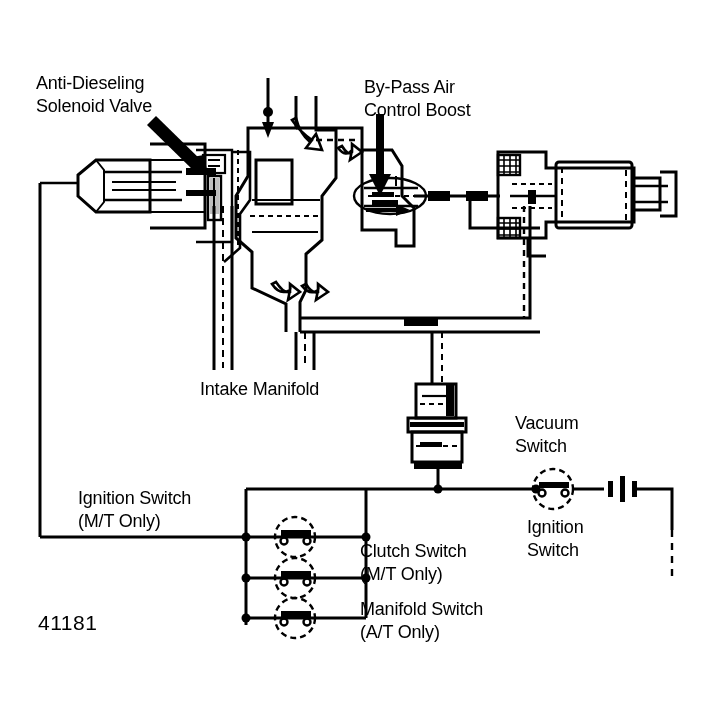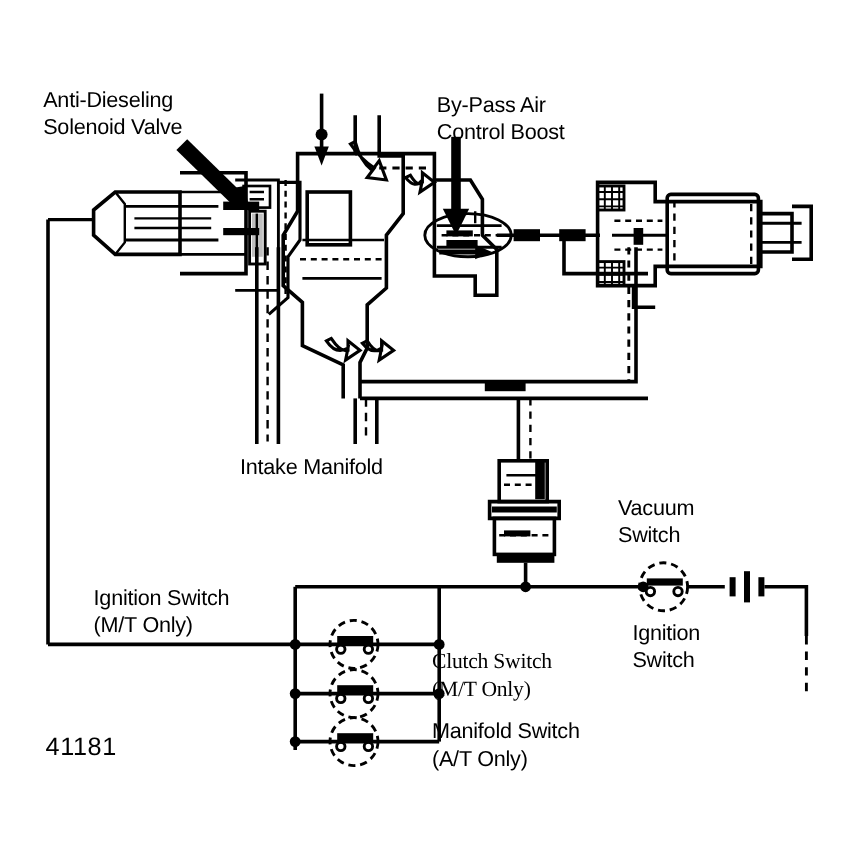--- a/index.html
+++ b/index.html
@@ -265,21 +265,21 @@
 
 
   <div class="lbl" style="left:200px; top:378px;">Intake Manifold</div>
 
   <div class="lbl" style="left:482px; top:412px;margin-left:33px;">Vacuum
 Switch</div>
 
   <div class="lbl" style="left:78px; top:487px;">Ignition Switch
 (M/T Only)</div>
 
-  <div class="lbl" style="left:360px; top:540px;font-family:Liberation Serif, serif;">Clutch Switch
+  <div class="lbl" style="left:360px; top:540px;">Clutch Switch
 (M/T Only)</div>
 
   <div class="lbl" style="left:360px; top:598px;">Manifold Switch
 (A/T Only)</div>
 
   <div class="lbl" style="left:527px; top:516px;">Ignition
 Switch</div>
 
   <div class="lbl lbl-fig" style="left:38px; top:611px;">41181</div>
 

